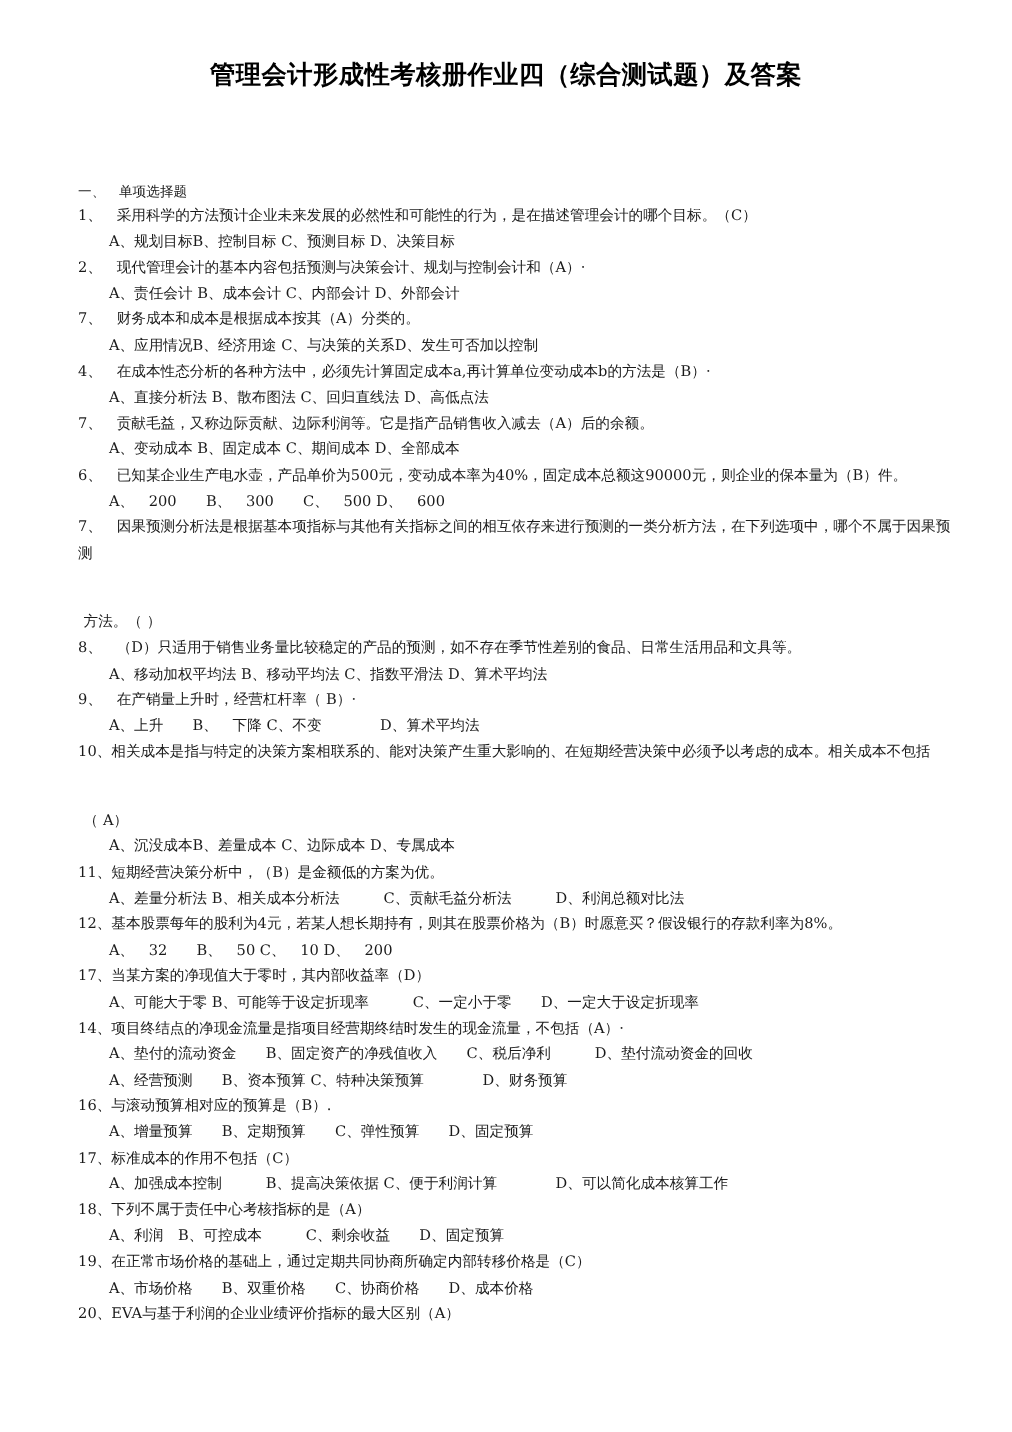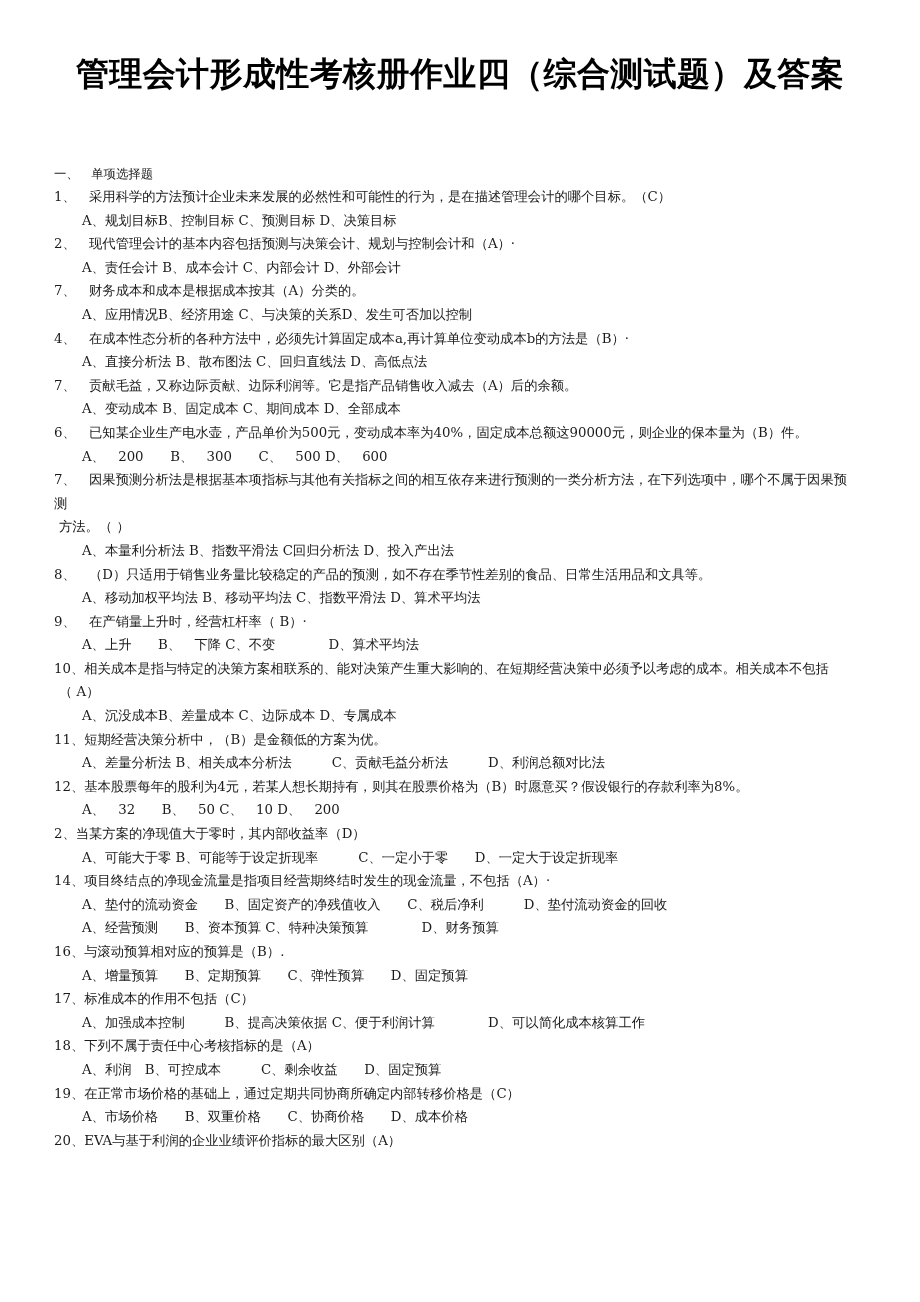--- a/index.html
+++ b/index.html
@@ -23,29 +23,29 @@
     background: #fff;
   }
   .doc-title {
     position: absolute;
     top: 52px;
     left: 0;
     width: 920px;
     text-align: center;
     font-family: "DejaVu Sans", "Liberation Sans", sans-serif;
     font-weight: bold;
-    font-size: 33px;
+    font-size: 23px;
     letter-spacing: 0.4px;
     color: #000;
     white-space: nowrap;
   }
   .body-block {
     position: absolute;
     top: 163px;
-    left: 54px;
+    left: 71px;
     width: 806px;
     font-size: 13.3px;
     line-height: 23.6px;
   }
   .line {
     white-space: pre-wrap;
     word-break: break-all;
     margin: 0;
     padding: 0;
     min-height: 23.6px;
@@ -60,20 +60,21 @@
   .line.q {
     text-indent: 0;
   }
   
   .line.opt {
     padding-left: 28px;
   }
   
   .line.cont {
     padding-left: 5px;
+    margin-top: 39px;
   }
 </style>
 </head>
 <body>
 
 <div class="page">
 
   <div class="doc-title">管理会计形成性考核册作业四（综合测试题）及答案</div>
 
   <div class="body-block" id="body-block">
@@ -85,33 +86,32 @@
       <p class="line q">7、　财务成本和成本是根据成本按其（A）分类的。</p>
       <p class="line opt">A、应用情况B、经济用途 C、与决策的关系D、发生可否加以控制</p>
       <p class="line q">4、　在成本性态分析的各种方法中，必须先计算固定成本a,再计算单位变动成本b的方法是（B）·</p>
       <p class="line opt">A、直接分析法 B、散布图法 C、回归直线法 D、高低点法</p>
       <p class="line q">7、　贡献毛益，又称边际贡献、边际利润等。它是指产品销售收入减去（A）后的余额。</p>
       <p class="line opt">A、变动成本 B、固定成本 C、期间成本 D、全部成本</p>
       <p class="line q">6、　已知某企业生产电水壶，产品单价为500元，变动成本率为40%，固定成本总额这90000元，则企业的保本量为（B）件。</p>
       <p class="line opt">A、　200　　B、　300　　C、　500 D、　600</p>
       <p class="line q">7、　因果预测分析法是根据基本项指标与其他有关指标之间的相互依存来进行预测的一类分析方法，在下列选项中，哪个不属于因果预 测</p>
       <p class="line cont">方法。（ ）</p>
-      <p class="line opt">A、本量利分析法 B、指数平滑法 C回归分析法 D、投入产出法</p>
       <p class="line q">8、　（D）只适用于销售业务量比较稳定的产品的预测，如不存在季节性差别的食品、日常生活用品和文具等。</p>
       <p class="line opt">A、移动加权平均法 B、移动平均法 C、指数平滑法 D、算术平均法</p>
       <p class="line q">9、　在产销量上升时，经营杠杆率（ B）·</p>
       <p class="line opt">A、上升　　B、　下降 C、不变　　　　D、算术平均法</p>
       <p class="line q">10、相关成本是指与特定的决策方案相联系的、能对决策产生重大影响的、在短期经营决策中必须予以考虑的成本。相关成本不包括</p>
       <p class="line cont">（ A）</p>
       <p class="line opt">A、沉没成本B、差量成本 C、边际成本 D、专属成本</p>
       <p class="line q">11、短期经营决策分析中，（B）是金额低的方案为优。</p>
       <p class="line opt">A、差量分析法 B、相关成本分析法　　　C、贡献毛益分析法　　　D、利润总额对比法</p>
       <p class="line q">12、基本股票每年的股利为4元，若某人想长期持有，则其在股票价格为（B）时愿意买？假设银行的存款利率为8%。</p>
       <p class="line opt">A、　32　　B、　50 C、　10 D、　200</p>
-      <p class="line q">2、当某方案的净现值大于零时，其内部收益率（D）</p>
+      <p class="line q">17、当某方案的净现值大于零时，其内部收益率（D）</p>
       <p class="line opt">A、可能大于零 B、可能等于设定折现率　　　C、一定小于零　　D、一定大于设定折现率</p>
       <p class="line q">14、项目终结点的净现金流量是指项目经营期终结时发生的现金流量，不包括（A）·</p>
       <p class="line opt">A、垫付的流动资金　　B、固定资产的净残值收入　　C、税后净利　　　D、垫付流动资金的回收</p>
       <p class="line opt">A、经营预测　　B、资本预算 C、特种决策预算　　　　D、财务预算</p>
       <p class="line q">16、与滚动预算相对应的预算是（B）.</p>
       <p class="line opt">A、增量预算　　B、定期预算　　C、弹性预算　　D、固定预算</p>
       <p class="line q">17、标准成本的作用不包括（C）</p>
       <p class="line opt">A、加强成本控制　　　B、提高决策依据 C、便于利润计算　　　　D、可以简化成本核算工作</p>
       <p class="line q">18、下列不属于责任中心考核指标的是（A）</p>
       <p class="line opt">A、利润　B、可控成本　　　C、剩余收益　　D、固定预算</p>

